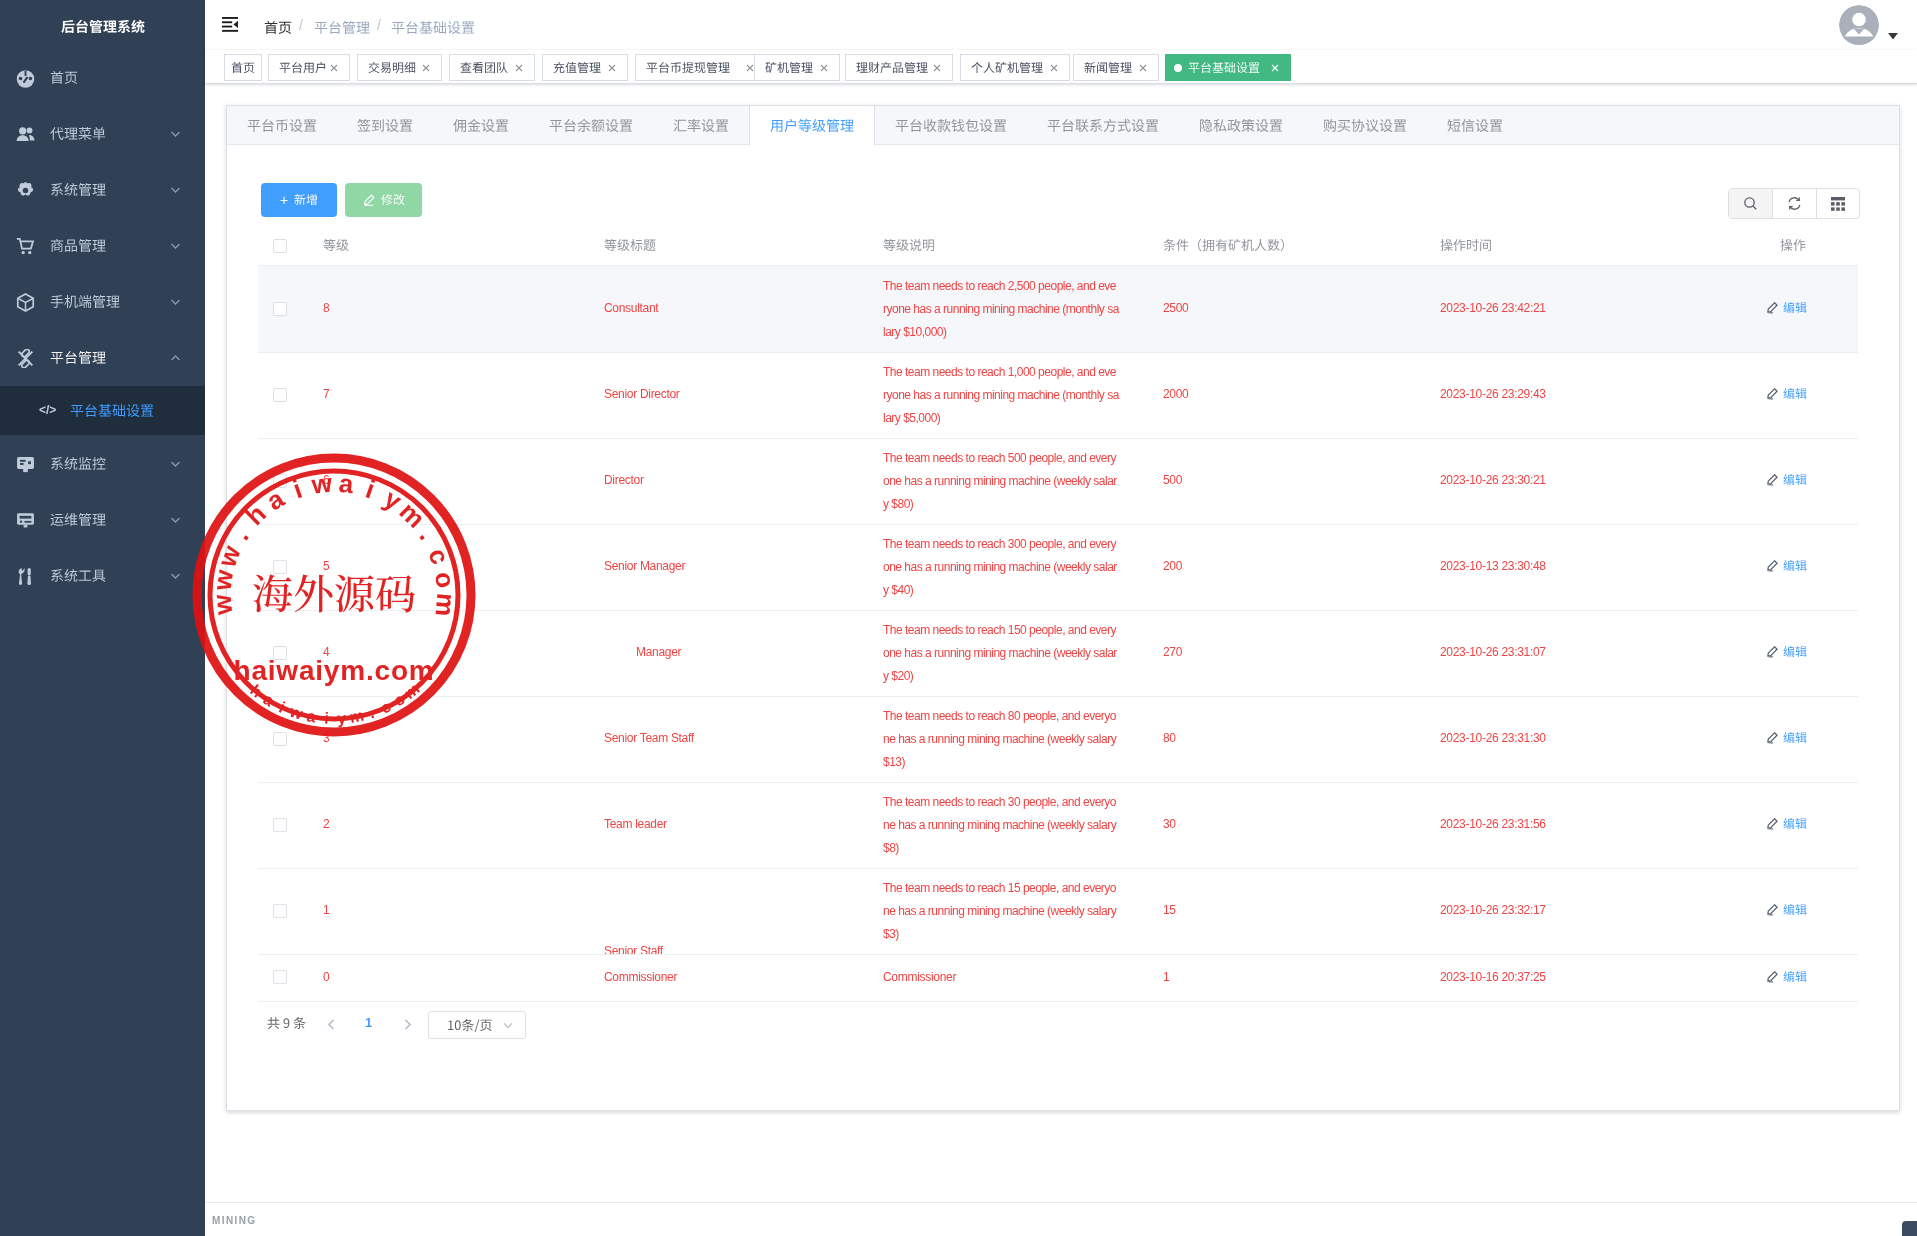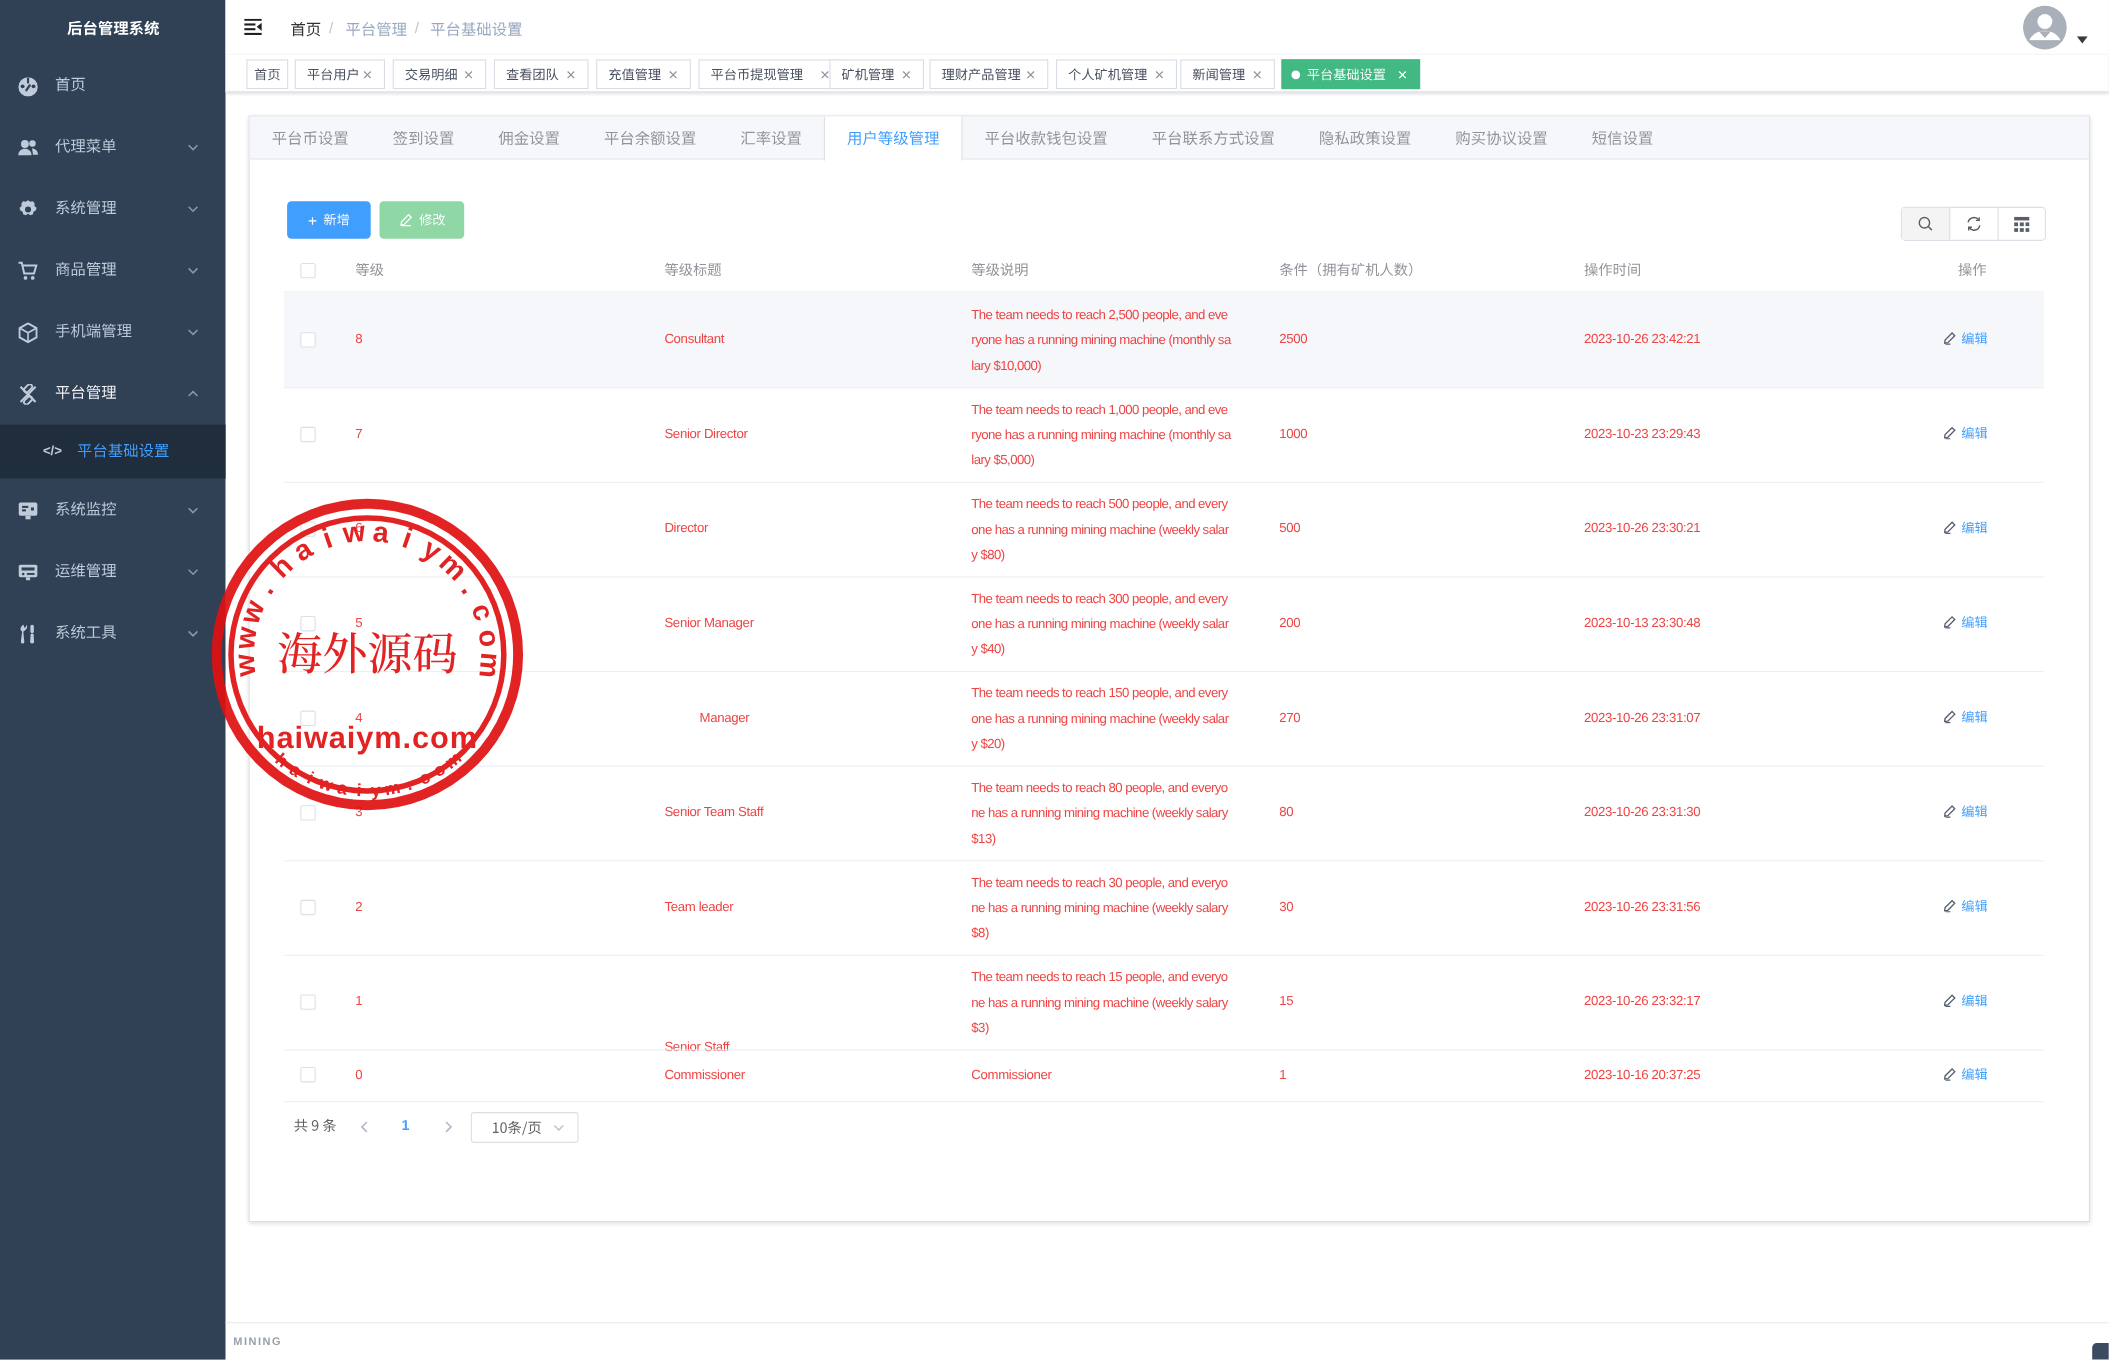--- a/index.html
+++ b/index.html
@@ -803,22 +803,22 @@
         <use href="#s7f16" x="0"></use>
         <use href="#s8f91" x="250"></use>
       </g>
     </svg>
   </div>
 <div class="hl" style="left:258px;top:352px;width:1600px"></div>
 <div class="cb" style="left:273px;top:388px"></div>
 <div class="ct" style="left:323px;top:387px">7</div>
 <div class="ct" style="left:604px;top:387px">Senior Director</div>
 <div class="ct" style="left:883px;top:361px;line-height:23px;white-space:pre;letter-spacing:-0.5px">The team needs to reach 1,000 people, and eve<br>ryone has a running mining machine (monthly sa<br>lary $5,000)</div>
-<div class="ct" style="left:1163px;top:387px">1000</div>
-<div class="ct" style="left:1440px;top:387px">2023-10-23 23:29:43</div>
+<div class="ct" style="left:1163px;top:387px">2000</div>
+<div class="ct" style="left:1440px;top:387px">2023-10-26 23:29:43</div>
 <div class="edit" style="left:1766px;top:387px">
     <svg width="13" height="13" viewBox="0 0 16 16" style="margin-right:4px">
       <path d="M10.6 2.2l3.0 3.0-7.8 7.8-3.5.5.5-3.5z" fill="none" stroke="#57606f" stroke-width="1.5"></path>
       <path d="M3.2 14.6h5.5" stroke="#57606f" stroke-width="1.3"></path>
     </svg>
     <svg class="k" width="24.0" height="12" viewBox="0 0 500 250">
       <g transform="translate(0,210) scale(1,-1)" fill="#409eff">
         <use href="#s7f16" x="0"></use>
         <use href="#s8f91" x="250"></use>
       </g>

